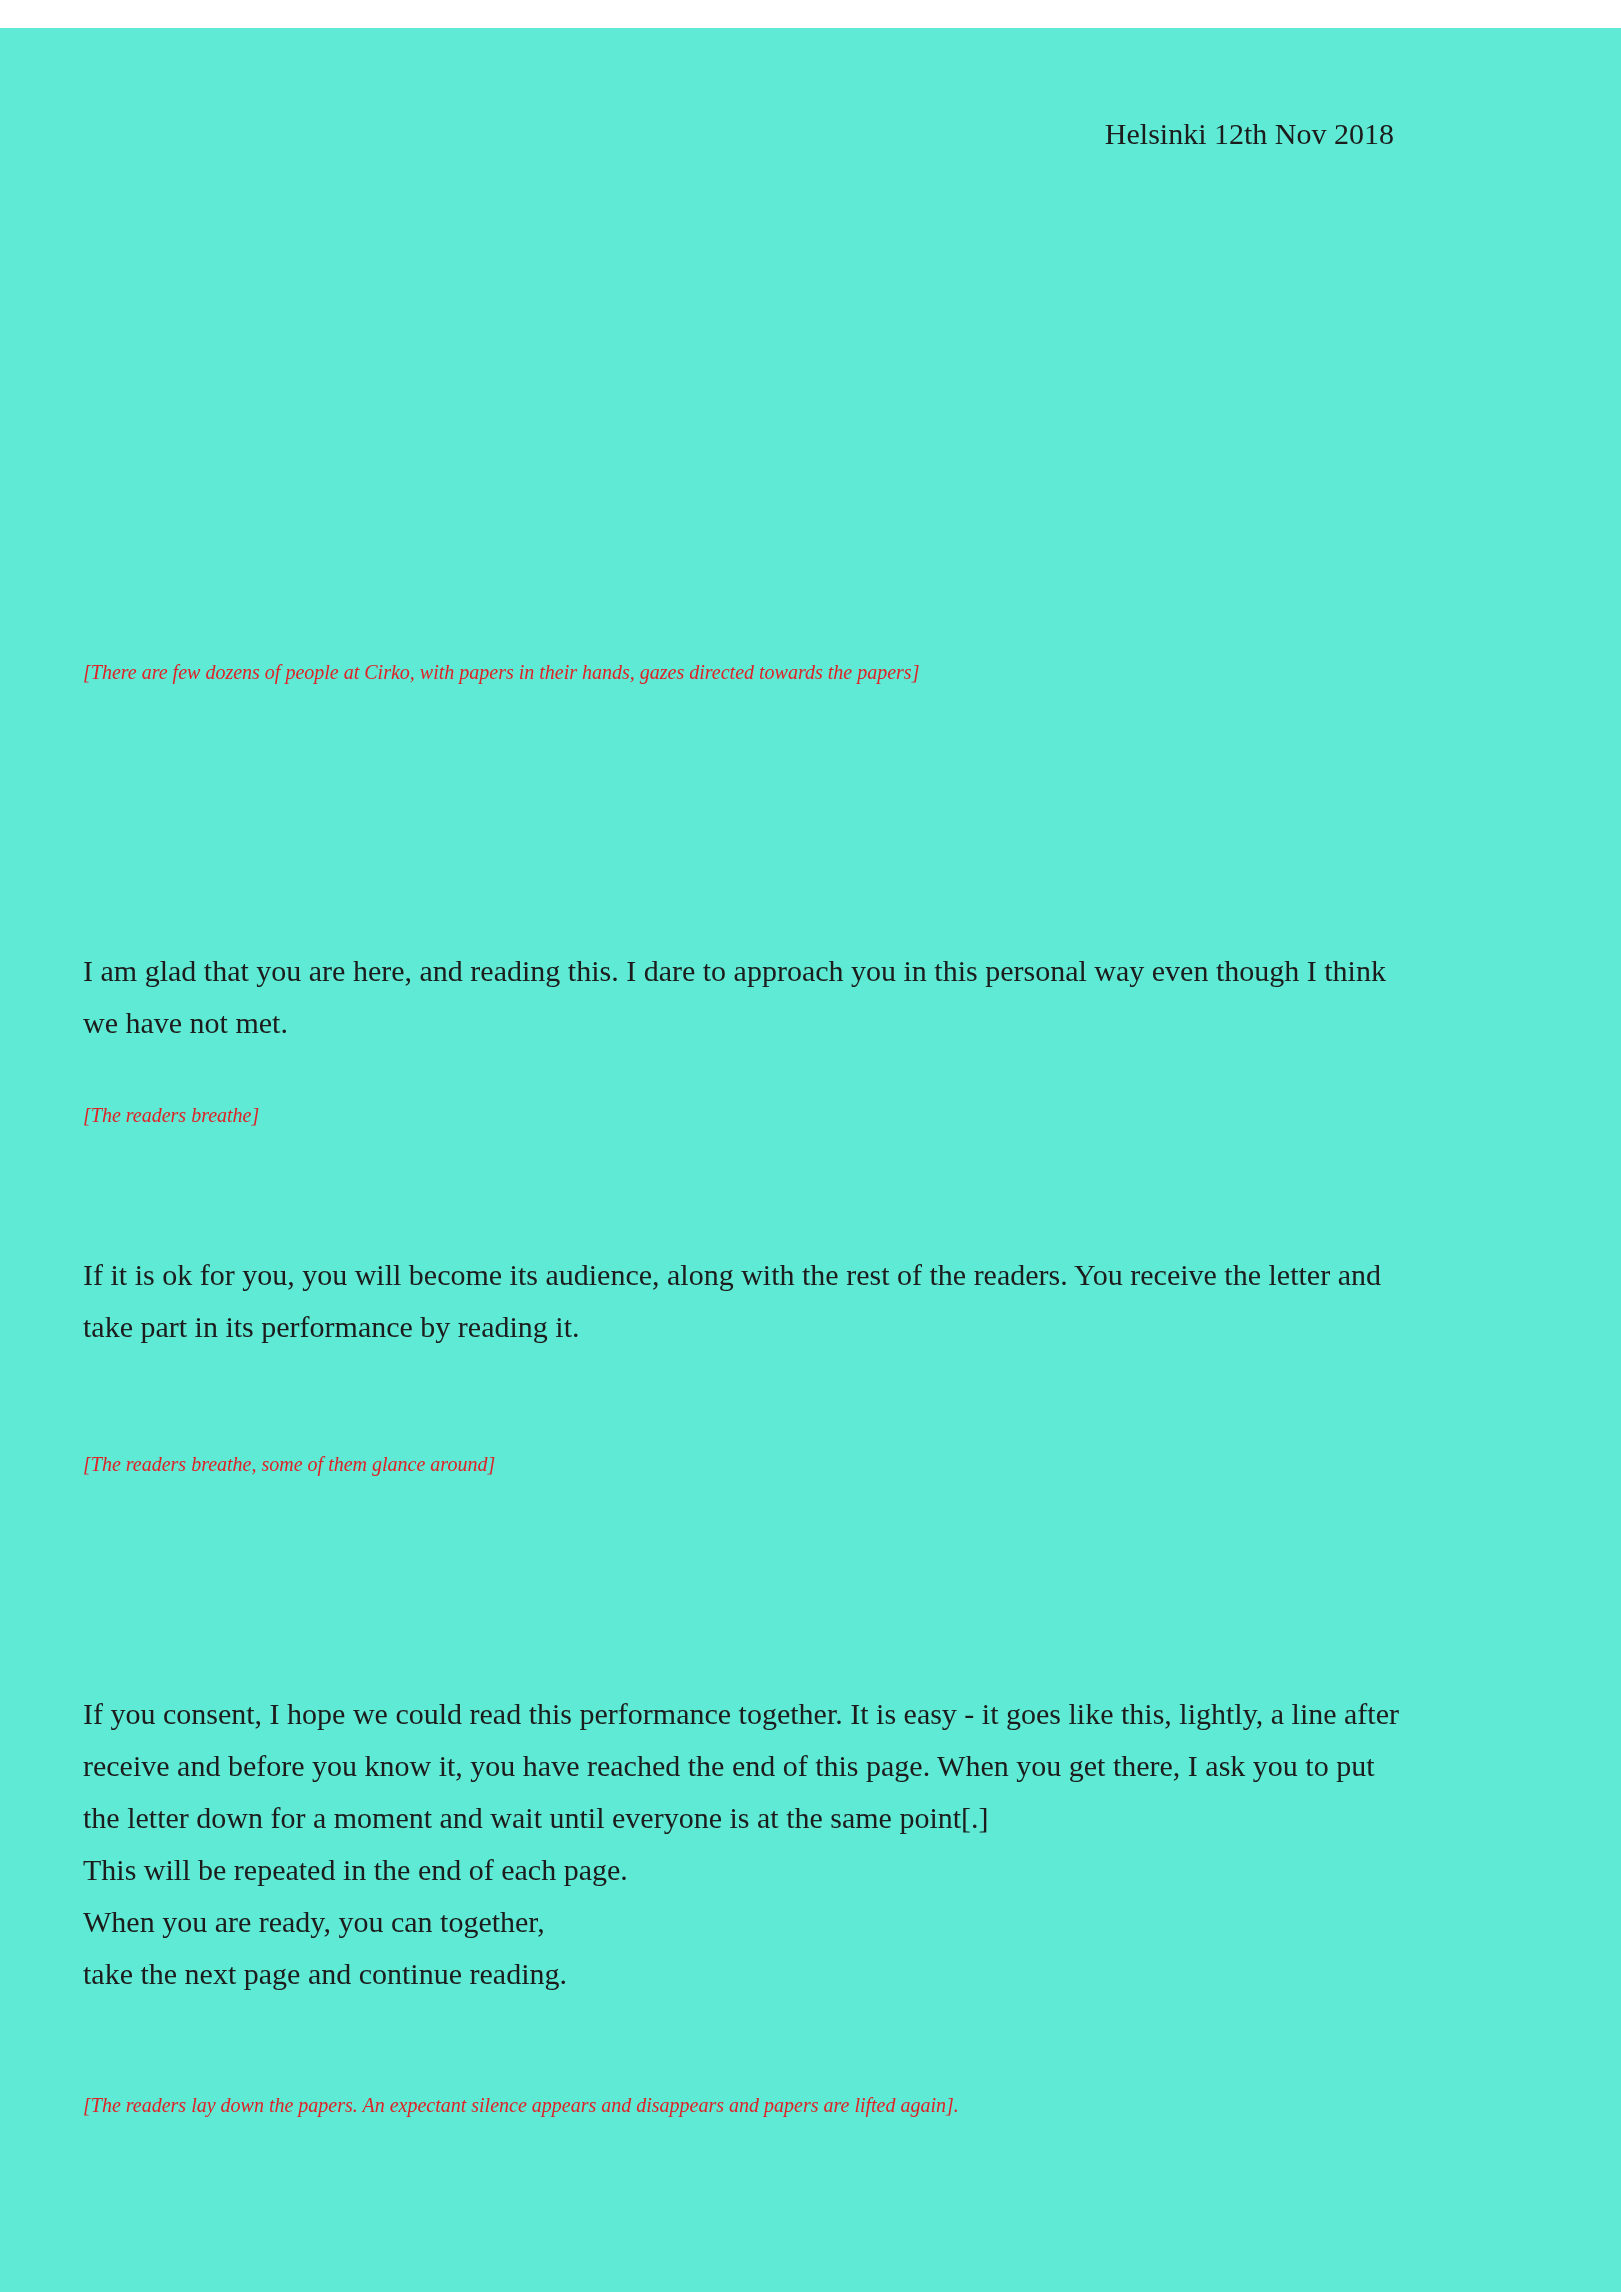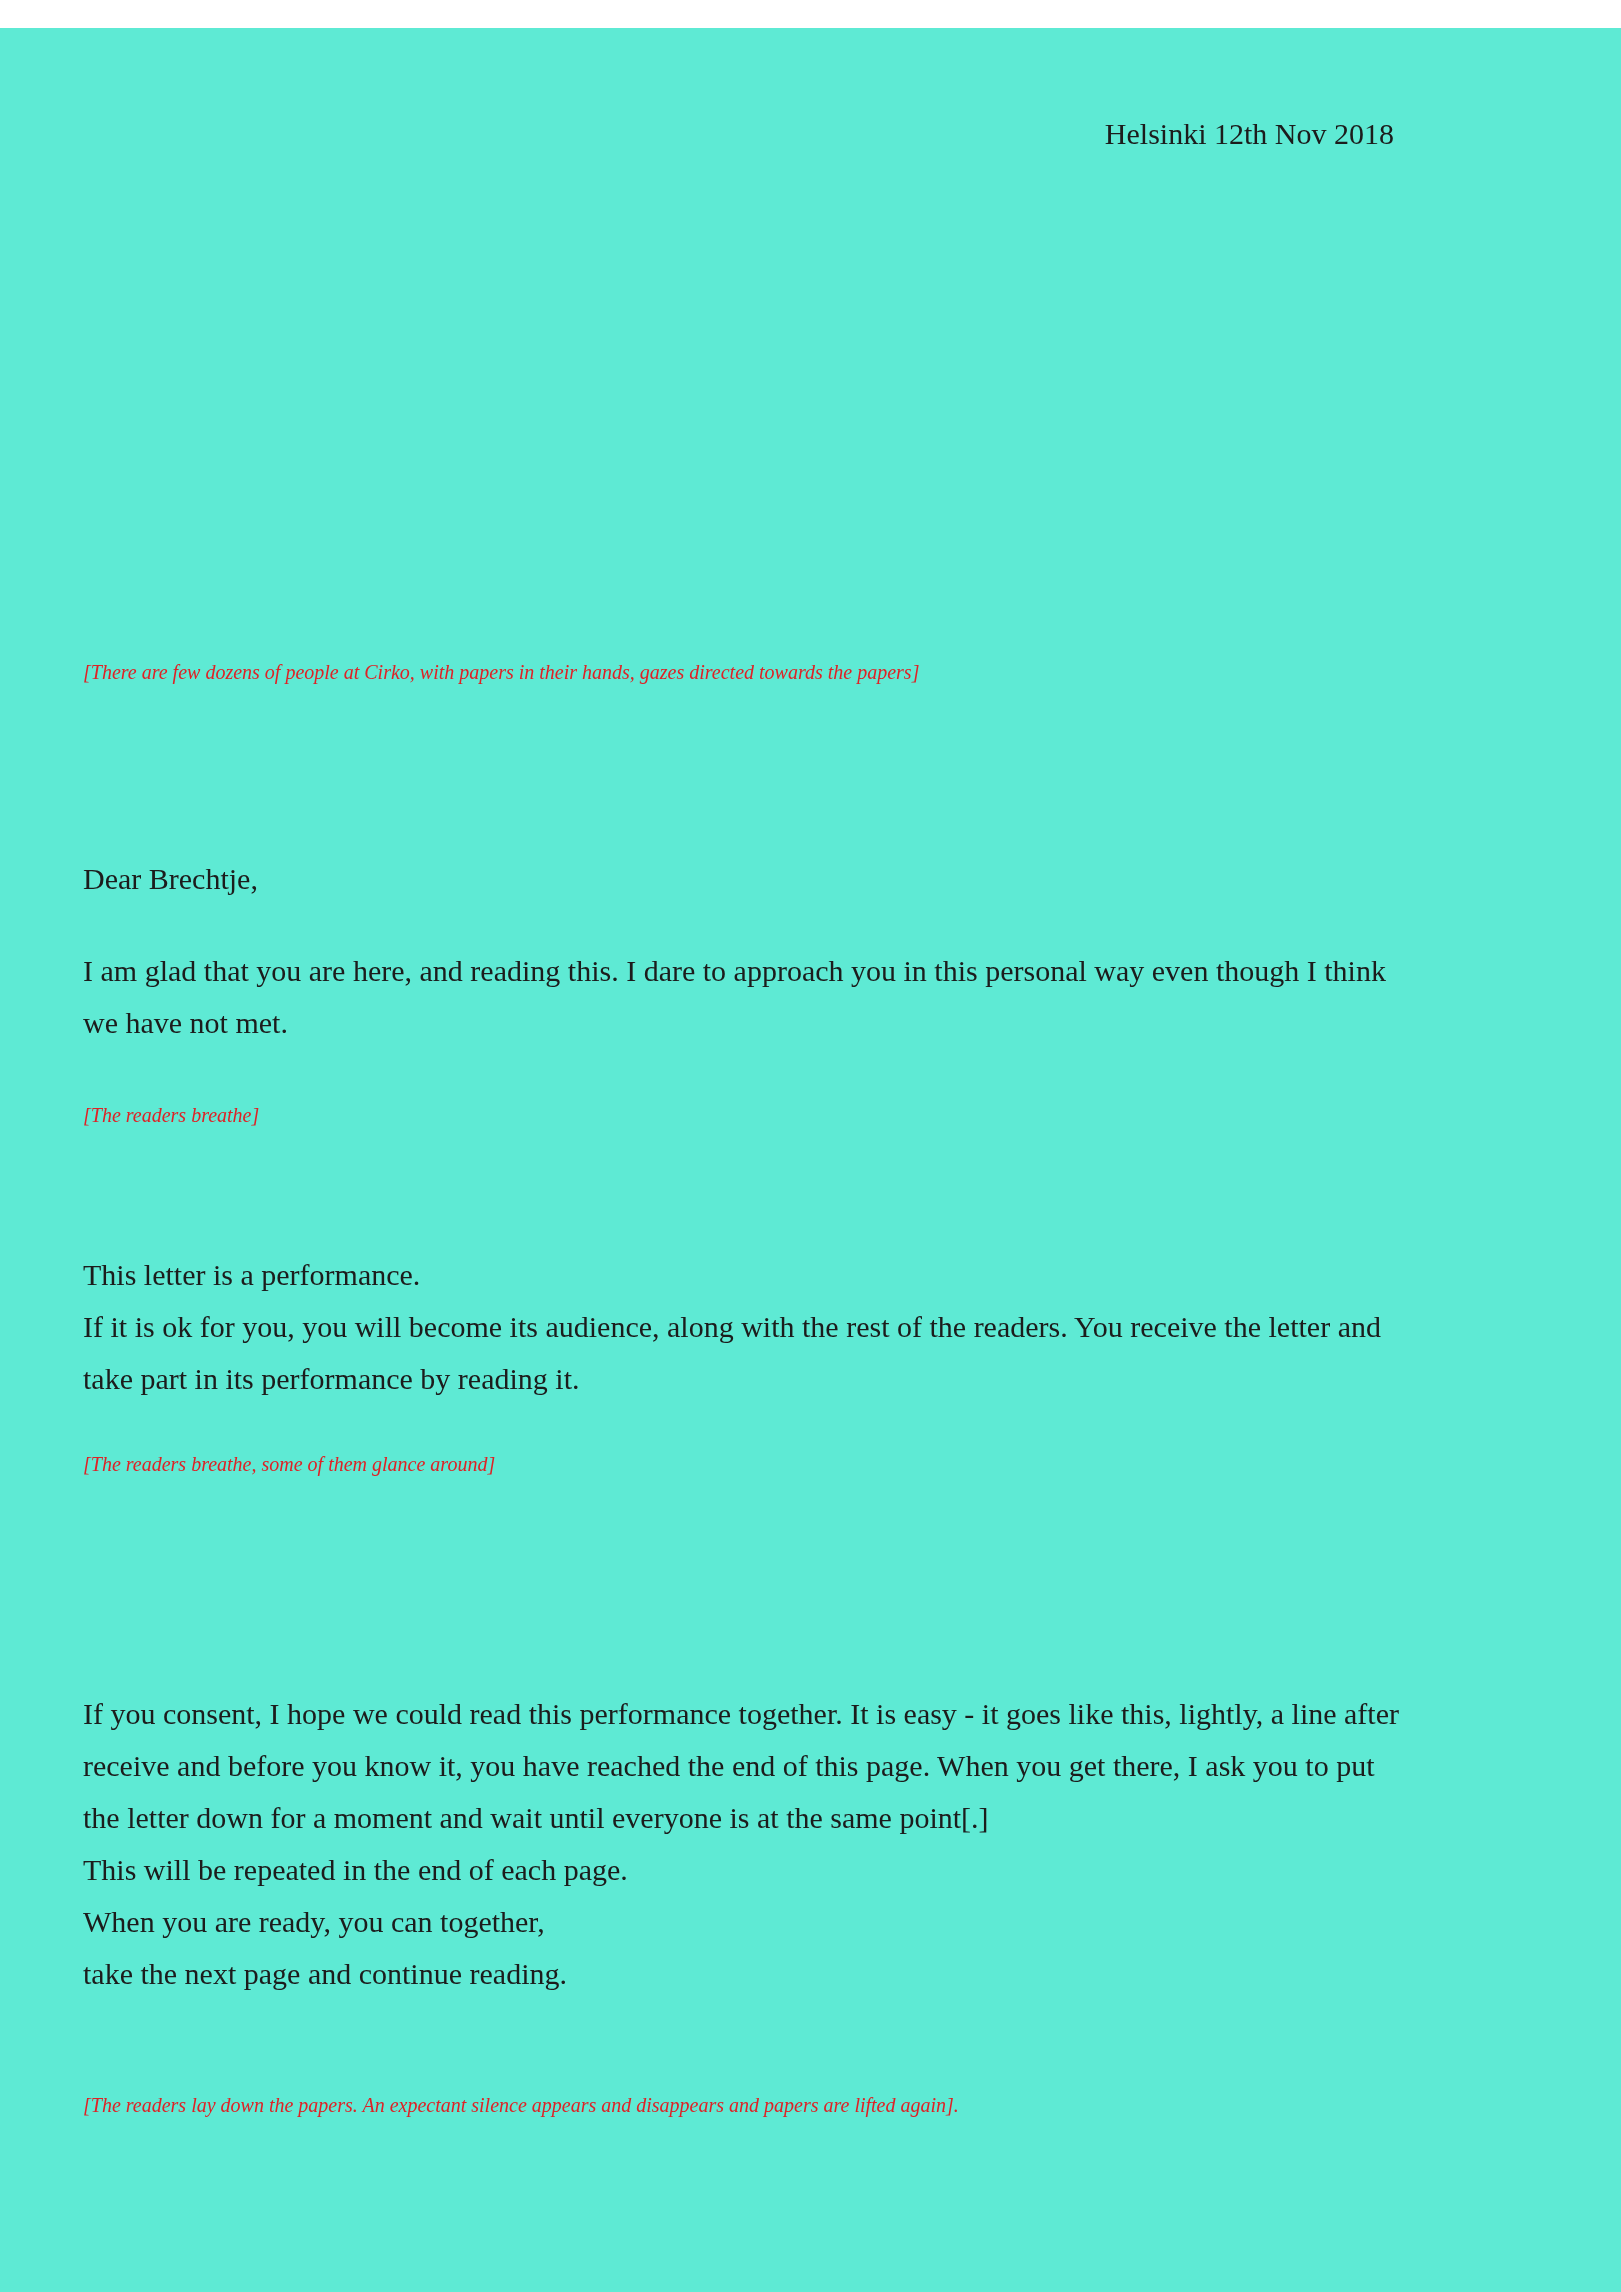--- a/index.html
+++ b/index.html
@@ -58,31 +58,29 @@
 </style>
 </head>
 <body>
 
 <div class="page">
 
   <div class="dateline">Helsinki 12th Nov 2018</div>
 
   <div class="stage-direction pos-stage-opening">[There are few dozens of people at Cirko, with papers in their hands, gazes directed towards the papers]</div>
 
-  <div class="body-text pos-salutation">Dear Brechtje,</div>
 
   <div class="body-text pos-para-intro">
     <span class="line">I am glad that you are here, and reading this. I dare to approach you in this personal way even though I think</span>
     <span class="line">we have not met.</span>
   </div>
 
   <div class="stage-direction pos-stage-breathe">[The readers breathe]</div>
 
   <div class="body-text pos-para-performance">
-    <span class="line">This letter is a performance.</span>
     <span class="line">If it is ok for you, you will become its audience, along with the rest of the readers. You receive the letter and</span>
     <span class="line">take part in its performance by reading it.</span>
   </div>
 
   <div class="stage-direction pos-stage-glance">[The readers breathe, some of them glance around]</div>
 
   <div class="body-text pos-para-instructions">
     <span class="line">If you consent, I hope we could read this performance together. It is easy - it goes like this, lightly, a line after</span>
     <span class="line">receive and before you know it, you have reached the end of this page. When you get there, I ask you to put</span>
     <span class="line">the letter down for a moment and wait until everyone is at the same point[.]</span>

